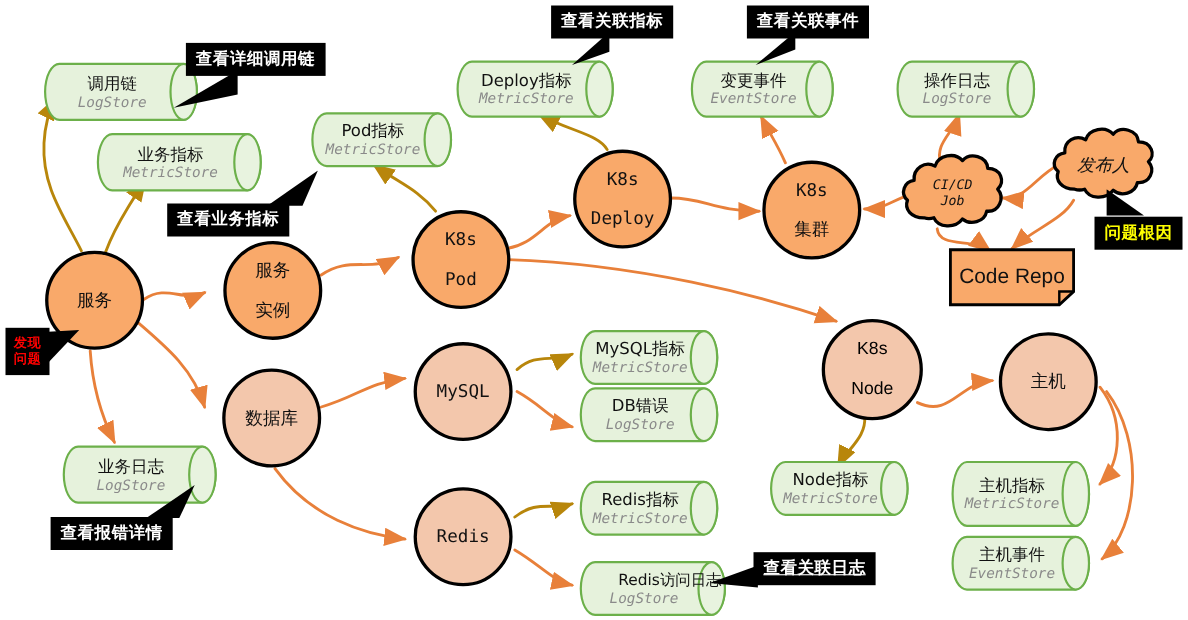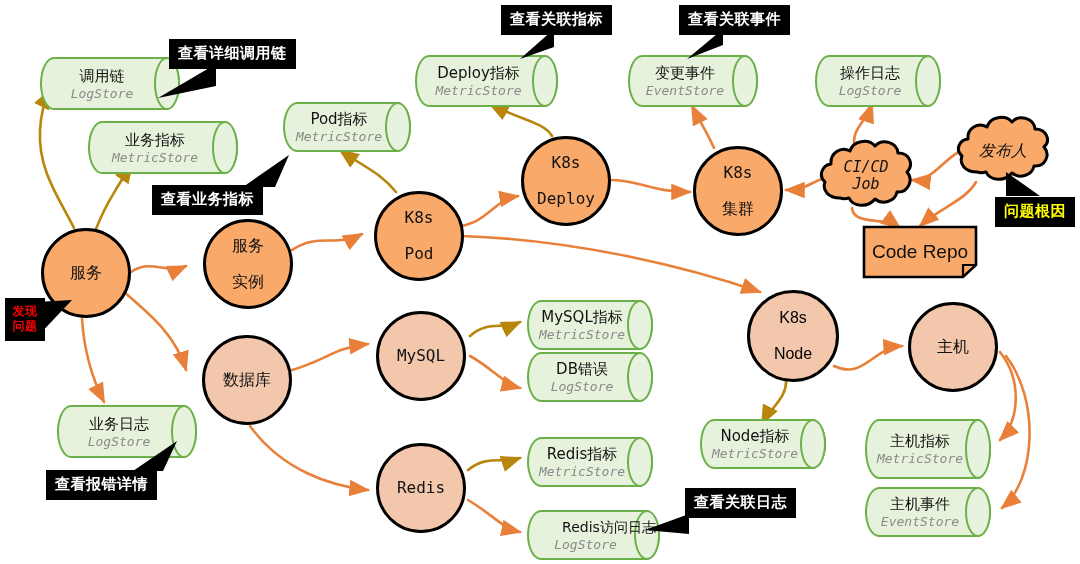--- a/index.html
+++ b/index.html
@@ -25,21 +25,21 @@
             border:2px solid #6CB04A;border-radius:50%;background:#E8F3DF;box-sizing:border-box;}
   .cyl .t1{font-family:"DejaVu Sans","Liberation Sans",sans-serif;font-size:15px;color:#111;
            position:relative;z-index:2;margin-right:16px;white-space:nowrap;}
   .cyl .t2{font-family:"DejaVu Sans Mono","Liberation Mono",monospace;font-size:13px;
            font-style:italic;color:#8a8a8a;position:relative;z-index:2;margin-right:16px;white-space:nowrap;}
 
   
   .cloud{position:absolute;font-style:italic;}
   .cloud .txt{position:absolute;left:0;right:0;top:50%;transform:translateY(-50%);
               text-align:center;font-family:"DejaVu Sans Mono","Liberation Mono",monospace;
-              font-size:15px;color:#111;line-height:1.15;z-index:3;}
+              font-size:12px;color:#111;line-height:1.15;z-index:3;}
   .cloud .txt.cjk{font-family:"DejaVu Sans","Liberation Sans",sans-serif;}
 
   
   .note{position:absolute;}
   .note .txt{position:absolute;left:0;right:0;top:50%;transform:translateY(-50%);
              text-align:center;font-family:"Liberation Sans","DejaVu Sans",sans-serif;
              font-size:19px;color:#111;z-index:3;}
 
   
   .callout{position:absolute;background:#000;color:#fff;font-weight:bold;
@@ -321,18 +321,18 @@
   <div class="callout vert" style="left:5px;top:298px;color:#FF0000;">发现问题</div>
   <svg style="position:absolute;left:36px;top:298px;z-index:5;" width="42" height="48">
     <path d="M0,4 L36,2 L0,40 Z" fill="#000"></path>
   </svg>
 
   <div class="callout" style="left:46px;top:470px;">查看报错详情</div>
   <svg style="position:absolute;left:117px;top:441px;z-index:5;" width="62" height="36">
     <path d="M60,0 L16,30 L46,30 Z" fill="#000"></path>
   </svg>
 
-  <div class="callout" style="left:685px;top:488px;">查看关联日志</div>
+  <div class="callout" style="left:685px;top:502px;text-decoration:underline;">查看关联日志</div>
   <svg style="position:absolute;left:645px;top:512px;z-index:5;" width="46" height="26">
     <path d="M44,2 L44,22 L0,18 Z" fill="#000"></path>
   </svg>
 
 </div>
 
 </body></html>

